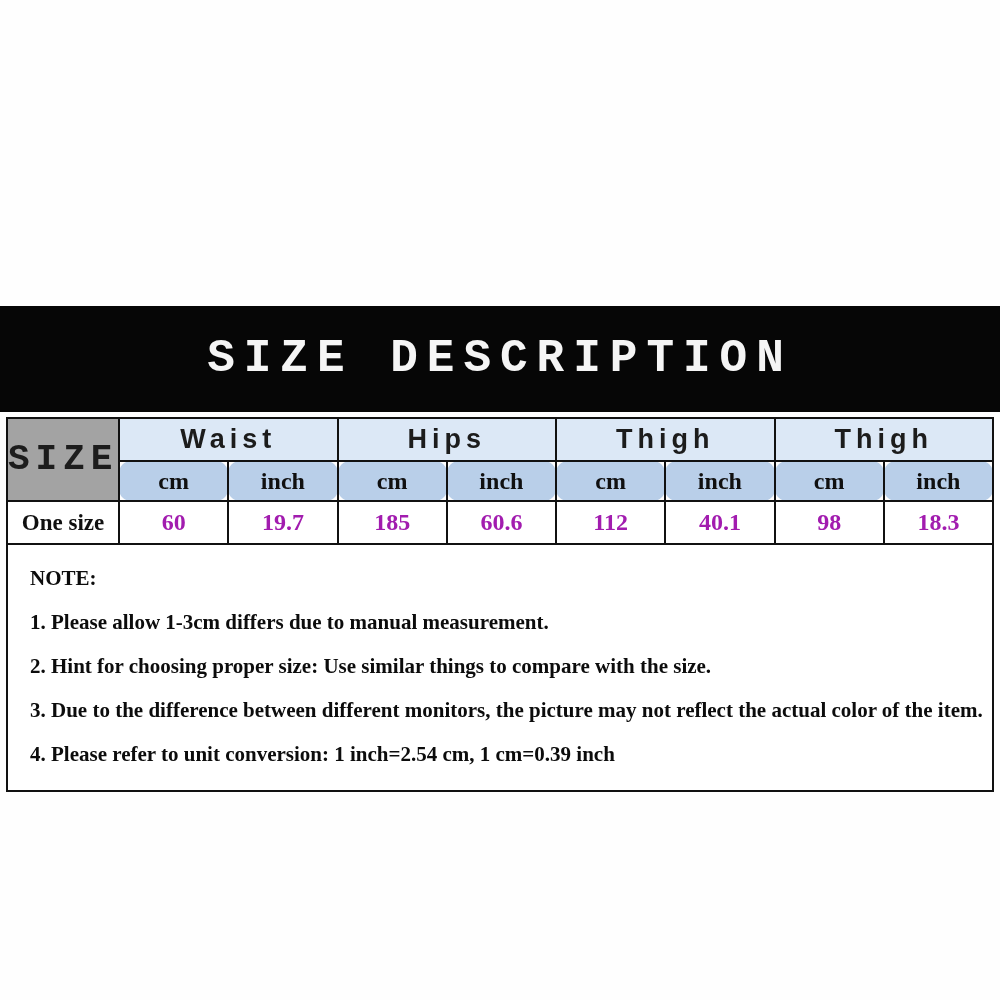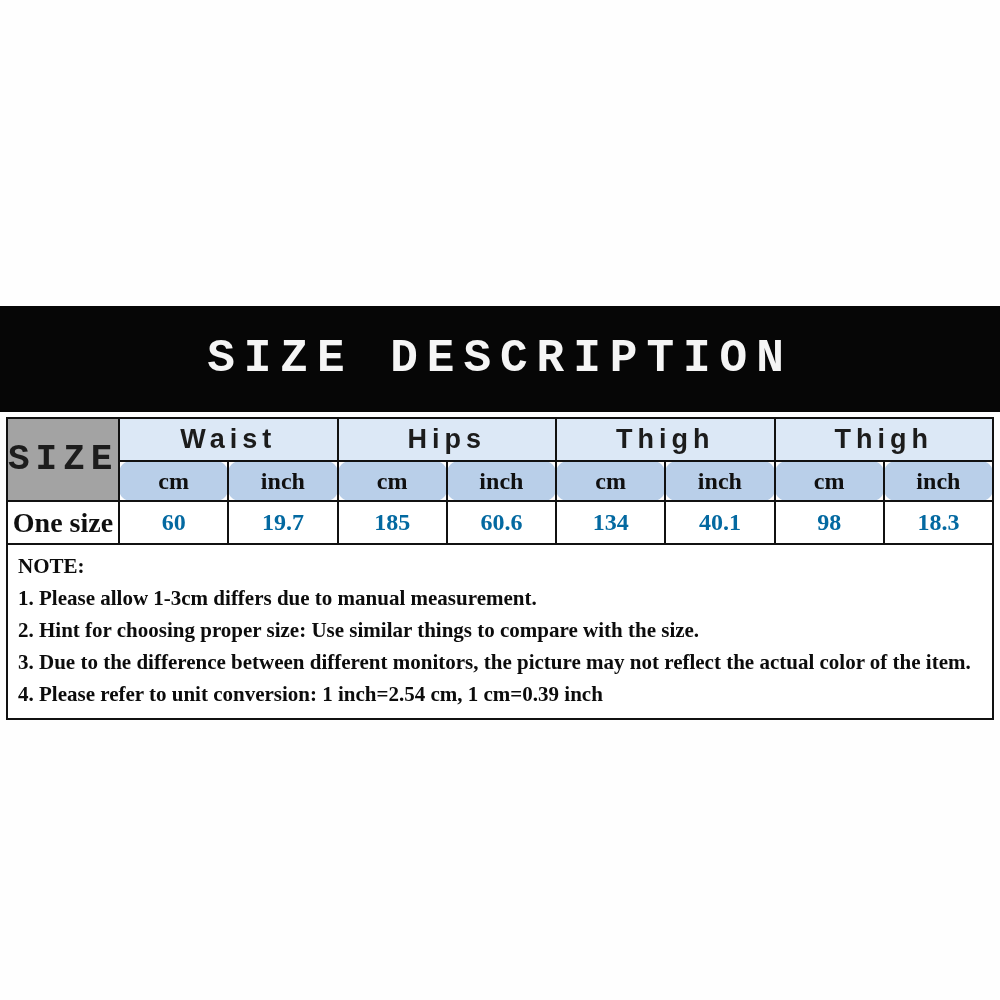--- a/index.html
+++ b/index.html
@@ -66,45 +66,45 @@
     color: #1c1c1c;
   }
   td.unit-cell {
     background: #b9cfe9;
     font-size: 24px;
     font-weight: bold;
     color: #101010;
   }
   td.row-head-cell {
     background: #ffffff;
-    font-size: 28px;
+    font-size: 23px;
     font-weight: bold;
     color: #101010;
   }
   td.value-cell {
     background: #ffffff;
     font-size: 24px;
     font-weight: bold;
-    color: #0369a1;
+    color: #a21caf;
   }
   td.dash-left { border-left: 2px dashed #111111; }
 
   
   .notes {
     position: absolute;
     top: 545px; left: 6px;
     width: 988px;
     box-sizing: border-box;
     border: 2px solid #111111;
     border-top: none;
     background: #ffffff;
     padding: 3px 6px 6px 6px;
   }
   .notes p {
-    margin: 4px;
+    margin: 16px;
     font-size: 21px;
     font-weight: bold;
     color: #0c0c0c;
     line-height: 28px;
     white-space: nowrap;
   }
 </style>
 </head>
 <body>
 
@@ -143,21 +143,21 @@
         <td class="unit-cell dash-left">inch</td>
         <td class="unit-cell">cm</td>
         <td class="unit-cell dash-left">inch</td>
       </tr>
       <tr class="row-data">
         <td class="row-head-cell">One size</td>
         <td class="value-cell">60</td>
         <td class="value-cell dash-left">19.7</td>
         <td class="value-cell">185</td>
         <td class="value-cell dash-left">60.6</td>
-        <td class="value-cell">134</td>
+        <td class="value-cell">112</td>
         <td class="value-cell dash-left">40.1</td>
         <td class="value-cell">98</td>
         <td class="value-cell dash-left">18.3</td>
       </tr>
     </tbody>
   </table>
 
   <div class="notes">
     <p>NOTE:</p>
     <p>1. Please allow 1-3cm differs due to manual measurement.</p>

